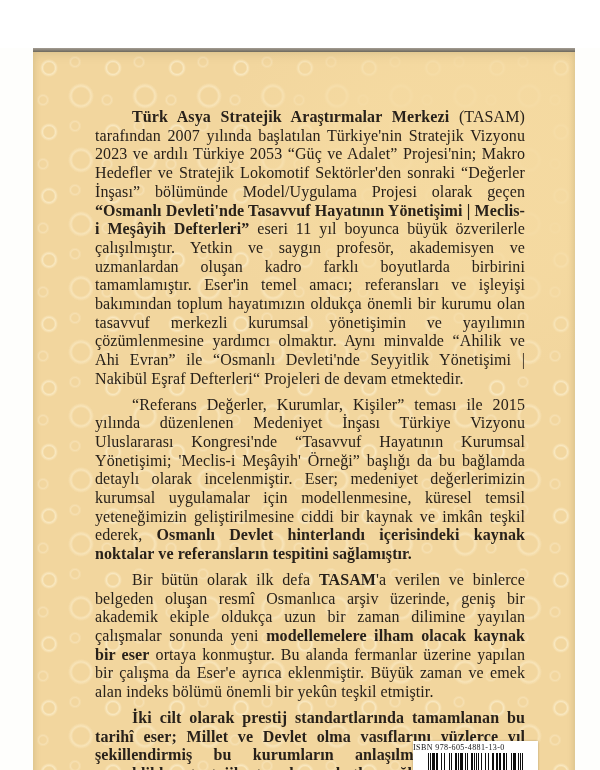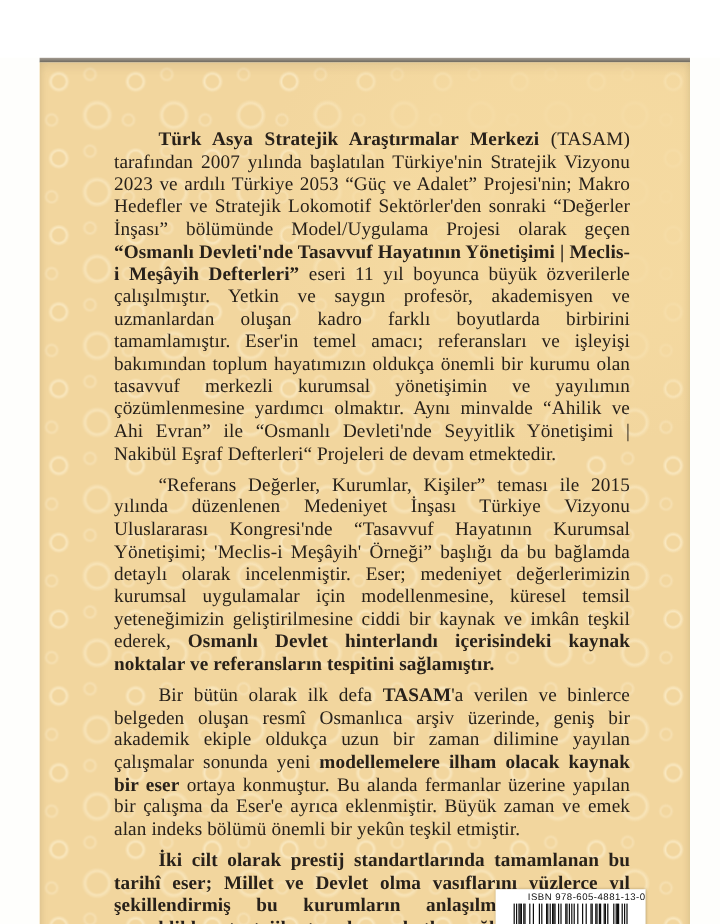--- a/index.html
+++ b/index.html
@@ -30,22 +30,22 @@
              font-size:16px;line-height:18.7px;color:#28211a;letter-spacing:0.1px;}
   .content p span.b{font-weight:bold;}
   .content p.allbold{font-weight:bold;}
 
   .divider{width:180px;margin:14px auto 0 auto;text-align:center;}
   .divider svg{display:block;margin:0 auto;}
 
   
   .barcode{position:absolute;left:380px;top:689px;width:125px;height:50px;background:#ffffff;
            box-shadow:0 0 2px rgba(60,50,20,0.35);}
-  .isbn-label{font-family:Liberation Sans, sans-serif;font-size:8px;letter-spacing:0.4px;
-              color:#111;text-align:right;padding-top:2px;white-space:nowrap;}
+  .isbn-label{font-family:Liberation Serif, serif;font-size:8px;letter-spacing:0.4px;
+              color:#111;text-align:left;padding-top:2px;white-space:nowrap;}
   .bars{display:flex;width:95px;height:25px;margin:1px auto 0 auto;}
   .bars span{flex:0 0 1px;height:100%;}
   .bars span.on{background:#0d0d0d;}
   .digits{font-family:"DejaVu Sans Mono", monospace;font-size:10.5px;letter-spacing:0.8px;
           color:#0d0d0d;text-align:right;line-height:12px;white-space:nowrap;}
 </style>
 </head>
 <body>
 
 <div class="page">

